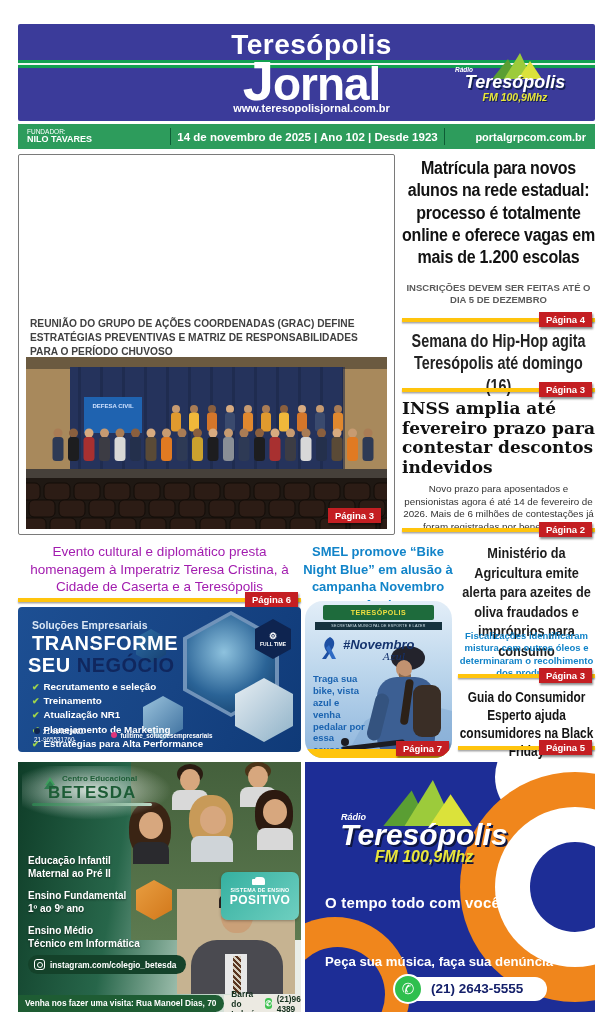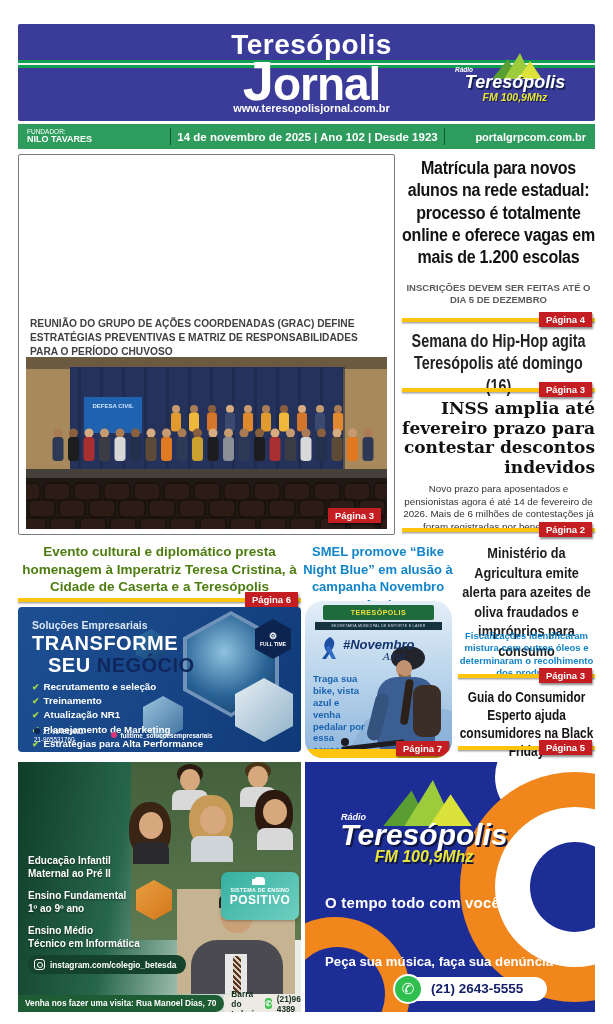--- a/index.html
+++ b/index.html
@@ -53,36 +53,36 @@
   .rule-bar { position:absolute; left:0; right:0; top:6px; height:4px; background:#ffc40d; box-shadow:0 1.5px 1.5px rgba(0,0,0,.35); }
   .pbadge { background:#c41e22; color:#fff; font-size:9.5px; font-weight:bold; padding:2px 7px; box-shadow:1px 2px 2px rgba(0,0,0,.45); display:inline-block; }
   .rule .pbadge { position:absolute; right:3px; top:0; }
 
   
   .condense89 { transform:scaleX(.89); transform-origin:center top; }
   .condense82 { transform:scaleX(.82); transform-origin:center top; }
   .matricula-h { left:390px; top:157px; width:217px; text-align:center; color:#121212; font-weight:800; font-size:18px; line-height:1.24; letter-spacing:-.3px; }
   .matricula-d { left:402px; top:282px; width:193px; text-align:center; color:#5a5a5a; font-size:9.5px; font-weight:bold; line-height:1.3; }
   .hiphop-h { left:381px; top:330px; width:235px; text-align:center; color:#232323; font-size:17.5px; line-height:1.28; }
-  .inss-h { left:402px; top:399px; width:193px; text-align:right; color:#111; font-family:"DejaVu Serif","Liberation Serif",serif; font-weight:bold; font-size:17px; line-height:1.16; }
+  .inss-h { left:402px; top:399px; width:193px; text-align:left; color:#111; font-family:"DejaVu Serif","Liberation Serif",serif; font-weight:bold; font-size:17px; line-height:1.16; }
   .inss-d { left:402px; top:483px; width:193px; text-align:center; color:#333; font-size:9.8px; line-height:1.3; }
 
   
-  .evento-h { left:18px; top:543px; width:283px; text-align:center; color:#4d7c0f; font-weight:700; font-size:13.5px; line-height:1.3; }
+  .evento-h { left:18px; top:543px; width:283px; text-align:center; color:#a21caf; font-weight:400; font-size:13.5px; line-height:1.3; }
   .smel-h { left:303px; top:543px; width:150px; text-align:center; color:#1284c9; font-weight:800; font-size:13px; line-height:1.35; }
   .minist-h { left:443px; top:543px; width:167px; text-align:center; color:#1d1d1d; font-size:15.5px; line-height:1.26; }
   .fiscal-d { left:456px; top:630px; width:141px; text-align:center; color:#1284c9; font-size:9.5px; font-weight:bold; line-height:1.3; }
   .guia-h { left:443px; top:688px; width:167px; text-align:center; color:#141414; font-weight:800; font-size:14.5px; line-height:1.25; }
 
   
   .fulltime { left:18px; top:607px; width:283px; height:145px; border-radius:4px; overflow:hidden;
     background:linear-gradient(115deg,#1d4f93 0%, #174484 55%, #0f3a78 100%); color:#fff; }
   .ft-kicker { position:absolute; left:14px; top:12px; font-size:10.5px; font-weight:bold; color:#dbe7f5; }
   .ft-t1 { position:absolute; left:14px; top:25px; font-size:20px; font-weight:800; letter-spacing:.5px; }
-  .ft-t2 { position:absolute; left:30px; top:47px; font-size:20px; font-weight:800; letter-spacing:.5px; }
+  .ft-t2 { position:absolute; left:10px; top:47px; font-size:20px; font-weight:800; letter-spacing:.5px; }
   .ft-t2 .navy { color:#10275e; }
   .ft-list { position:absolute; left:14px; top:74px; }
   .ft-item { font-size:9.8px; font-weight:bold; margin-bottom:3.2px; }
   .ft-check { color:#9fd44a; margin-right:4px; font-size:9px; }
   .ft-contacts { position:absolute; left:16px; bottom:8px; display:flex; gap:26px; align-items:center; }
   .ft-phones { font-size:6.3px; line-height:1.3; white-space:pre-line; }
   .ft-insta { font-size:6.3px; font-weight:bold; }
   .dot-ico { display:inline-block; width:6px; height:6px; border-radius:50%; margin-right:3px; }
   .hex { clip-path:polygon(50% 0%, 100% 25%, 100% 75%, 50% 100%, 0% 75%, 0% 25%); position:absolute; }
   .hex-big { right:26px; top:8px; width:88px; height:98px; background:radial-gradient(circle at 42% 38%, #8ec2de, #2a6396 55%, #123a66 95%); }
@@ -531,20 +531,31 @@
       <div class="man-face"></div>
       <div class="man-hair"></div>
       <div class="man-glass"></div>
     </div>
     <div class="bt-hex"></div>
     <div class="bt-positivo">
       <div class="bt-thumb"></div>
       <div class="bt-pos1">SISTEMA DE ENSINO</div>
       <div class="bt-pos2">POSITIVO</div>
     </div>
+    <div class="bt-logo">
+      <div class="bt-logo-glow"></div>
+      <svg class="bt-tree" viewBox="0 0 16 16">
+        <polygon points="8,1 13,9 3,9" fill="#3f9e5e"></polygon>
+        <polygon points="8,5 14,13 2,13" fill="#2e7d4f"></polygon>
+        <rect x="7" y="12" width="2" height="4" fill="#7a5a32"></rect>
+      </svg>
+      <div class="bt-logo-small">Centro Educacional</div>
+      <div class="bt-logo-name">BETESDA</div>
+      <div class="bt-swoosh"></div>
+    </div>
     <div class="bt-programs">
       <div class="bt-prog">Educação Infantil
 Maternal ao Pré II</div>
       <div class="bt-prog">Ensino Fundamental
 1º ao 9º ano</div>
       <div class="bt-prog">Ensino Médio
 Técnico em Informática</div>
     </div>
     <div class="bt-insta">
       <span class="insta-ico"></span>

